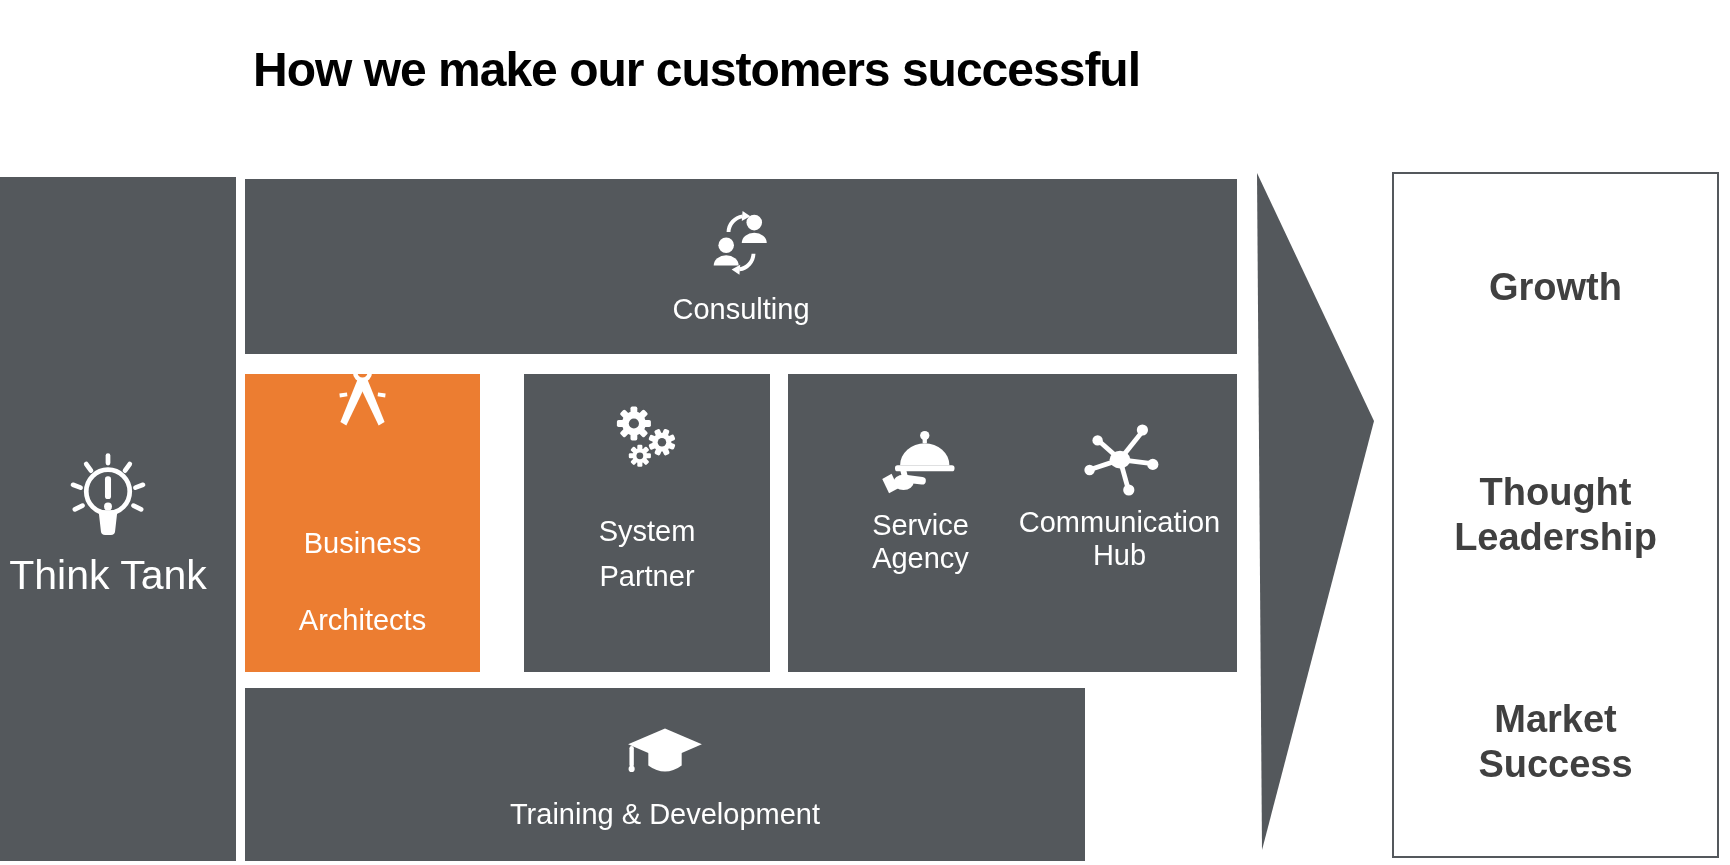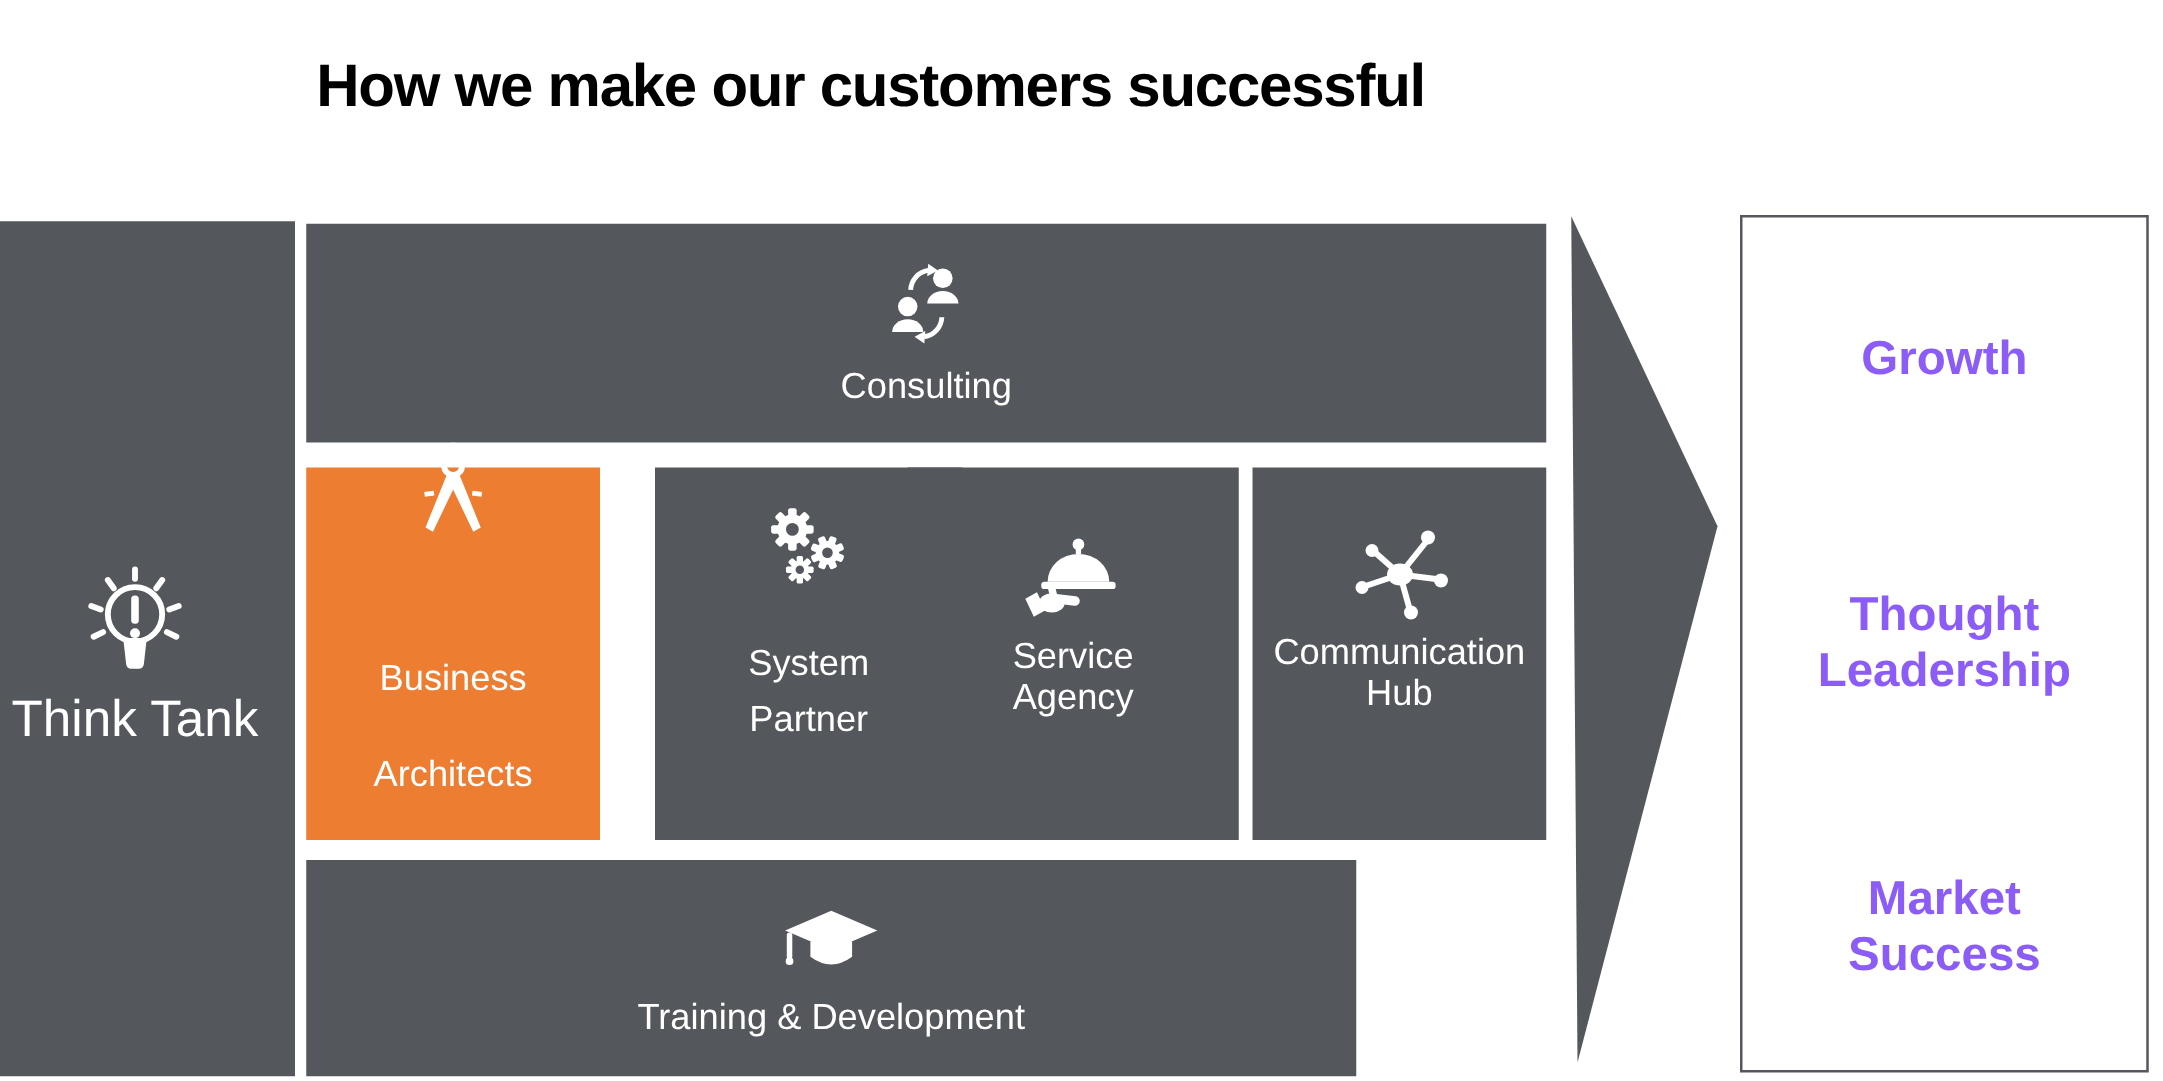--- a/index.html
+++ b/index.html
@@ -11,28 +11,28 @@
          align-items:center;justify-content:center;text-align:center;font-weight:normal;}
   .block .ic{flex:0 0 auto;}
   .lbl{font-size:29px;line-height:33px;}
   .tt-lbl{font-size:41px;}
   #think-tank{left:0;top:177px;width:236px;height:684px;padding-right:20px;box-sizing:border-box;}
   #consulting{left:245px;top:179px;width:992px;height:175px;}
   #training{left:245px;top:688px;width:840px;height:173px;}
   .svc{top:374px;height:298px;padding-bottom:56px;box-sizing:border-box;}
   #svc-0{left:245px;width:235px;background:#EC7D31;gap:44px;}
   #svc-1{left:524px;width:246px;gap:12px;}
-  #svc-2{left:726px;width:265px;}
+  #svc-2{left:788px;width:265px;}
   #svc-3{left:1002px;width:235px;text-align:center;}
   .gap8{height:8px;}
   #arrow{position:absolute;left:1253px;top:171px;width:126px;height:684px;}
   .panel{position:absolute;left:1392px;top:172px;width:327px;height:686px;background:#fff;
          border:2px solid #54585C;box-sizing:border-box;display:flex;flex-direction:column;}
   .panel .row{flex:1 1 0;display:flex;flex-direction:column;align-items:center;justify-content:center;
-         color:#8b5cf6;font-weight:bold;font-size:38px;line-height:45px;text-align:center;}
+         color:#404040;font-weight:bold;font-size:38px;line-height:45px;text-align:center;}
   svg{display:block;}
 </style>
 </head>
 <body>
 
 <div class="stage">
 
   <div class="title">How we make our customers successful</div>
 
   <div class="block" id="think-tank">

